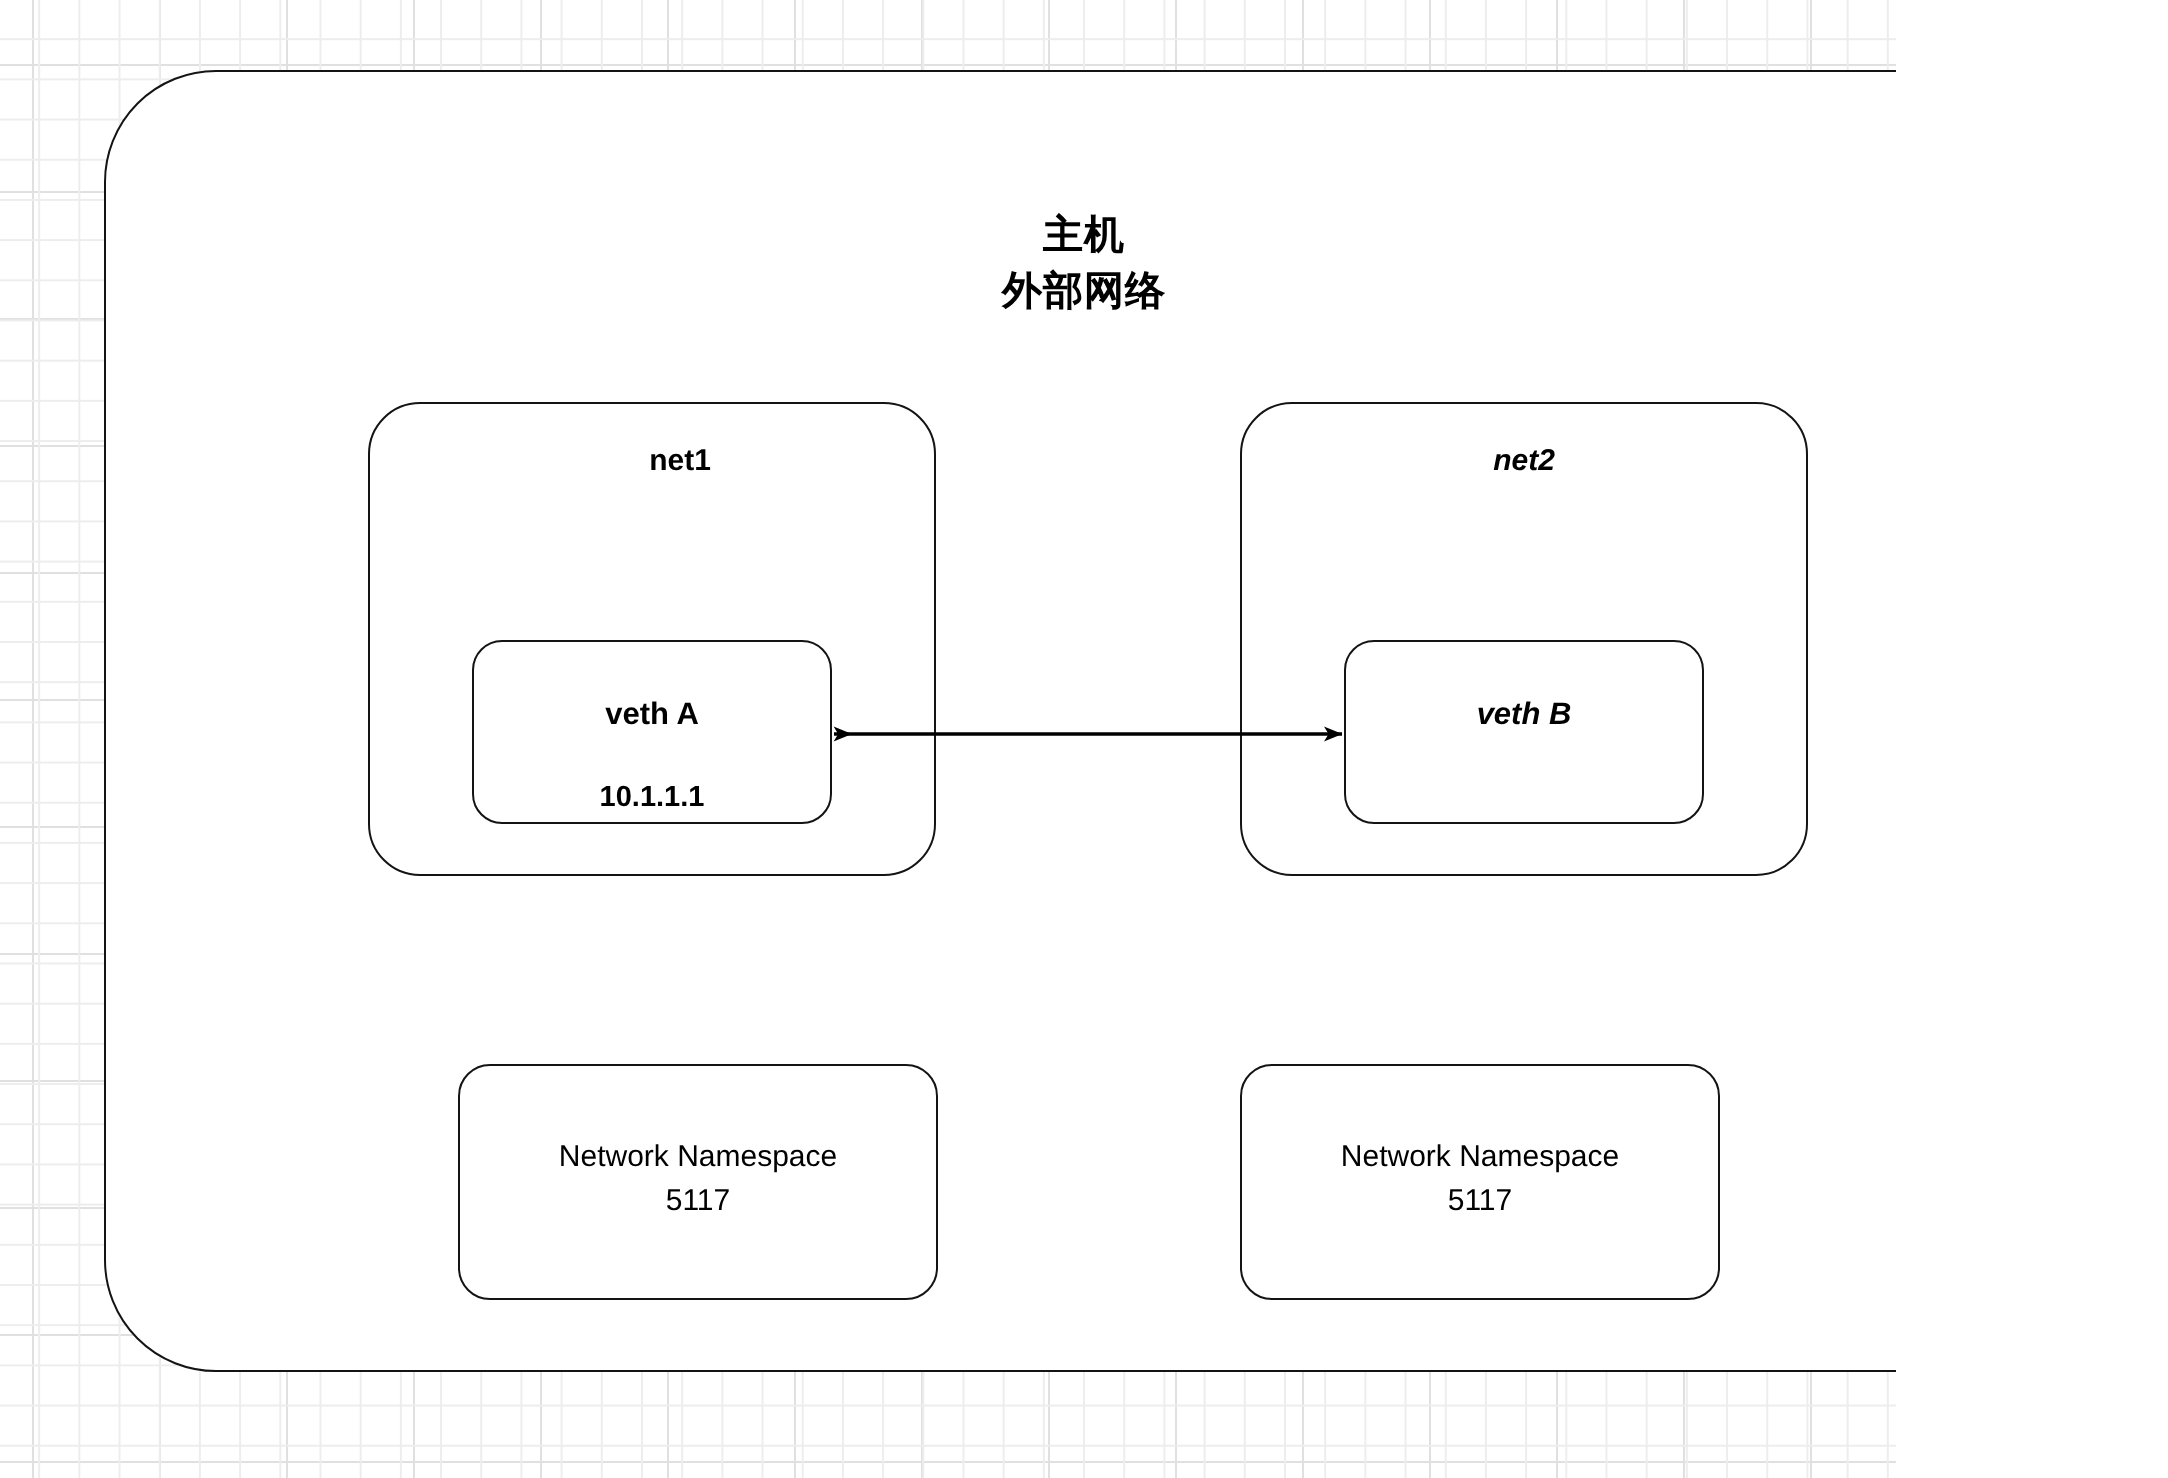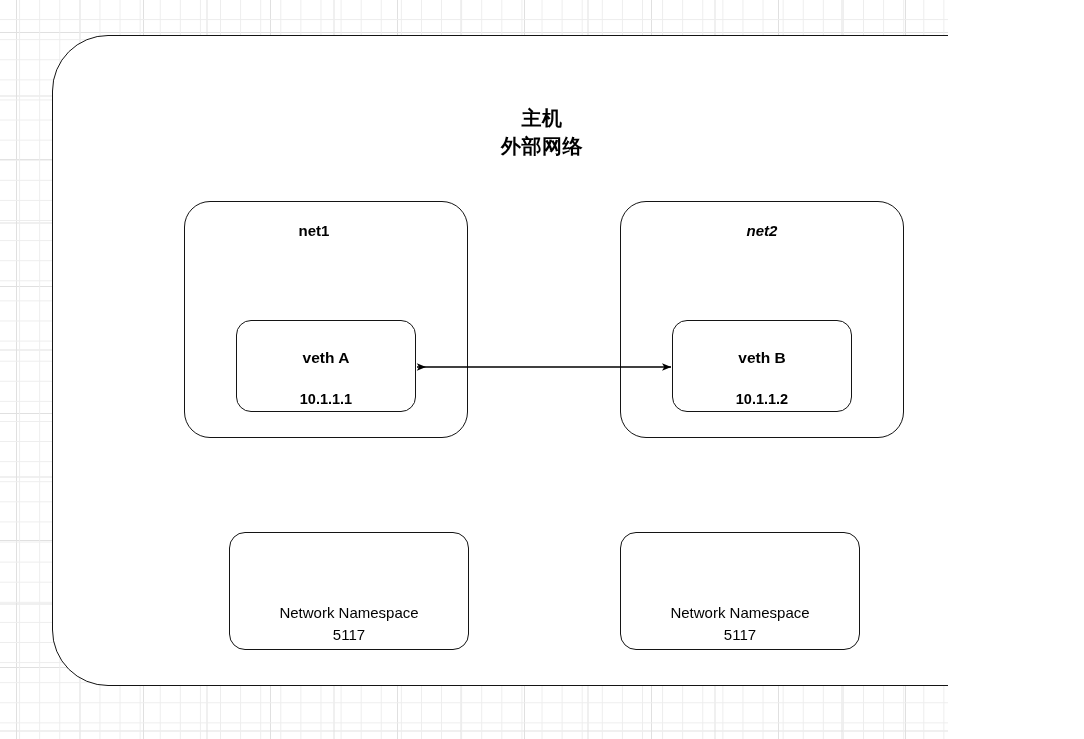--- a/index.html
+++ b/index.html
@@ -101,43 +101,43 @@
     font-weight: bold;
     letter-spacing: 0.5px;
   }
 
   .net-title {
     top: 220px;
     width: 284px;
     font-size: 15px;
     font-weight: bold;
   }
-  #net1-title { left: 172px; }
+  #net1-title { left: 198px; }
   #net2-title { left: 620px; font-style: italic; }
 
   .veth-name {
     top: 347px;
     width: 180px;
     font-size: 15.5px;
     font-weight: bold;
   }
   #veth-a-name { left: 236px; text-align: center; }
-  #veth-b-name { left: 672px; }
+  #veth-b-name { left: 672px; font-style: italic; }
 
   .veth-ip {
     top: 389px;
     width: 180px;
     font-size: 14.5px;
     font-weight: bold;
   }
   #veth-a-ip { left: 236px; }
   #veth-b-ip { left: 672px; }
 
   .ns-label {
-    top: 602px;
+    top: 568px;
     width: 240px;
     font-size: 15px;
     font-weight: normal;
     line-height: 1.45;
   }
   #ns1-label { left: 229px; }
   #ns2-label { left: 620px; }
 
   
   #veth-connector {
@@ -165,21 +165,20 @@
 
   <div class="box veth-box" id="veth-a-box"></div>
   <div class="label veth-name" id="veth-a-name">veth A</div>
   <div class="label veth-ip" id="veth-a-ip">10.1.1.1</div>
 
   <div class="box net-box" id="net2-box"></div>
   <div class="label net-title" id="net2-title">net2</div>
 
   <div class="box veth-box" id="veth-b-box"></div>
   <div class="label veth-name" id="veth-b-name">veth B</div>
-  <div class="label veth-ip" id="veth-b-ip">10.1.1.2</div>
 
   <svg id="veth-connector" viewBox="0 0 276 40">
     <defs>
       <marker id="arrow-left" markerWidth="11" markerHeight="11" refX="9.2" refY="4" orient="auto-start-reverse" markerUnits="userSpaceOnUse">
         <path d="M 9.4 0.3 L 0.2 4 L 9.4 7.7 L 7.1 4 Z" fill="#000000"></path>
       </marker>
       <marker id="arrow-right" markerWidth="11" markerHeight="11" refX="9.2" refY="4" orient="auto" markerUnits="userSpaceOnUse">
         <path d="M 0.2 0.3 L 9.4 4 L 0.2 7.7 L 2.5 4 Z" fill="#000000"></path>
       </marker>
     </defs>

